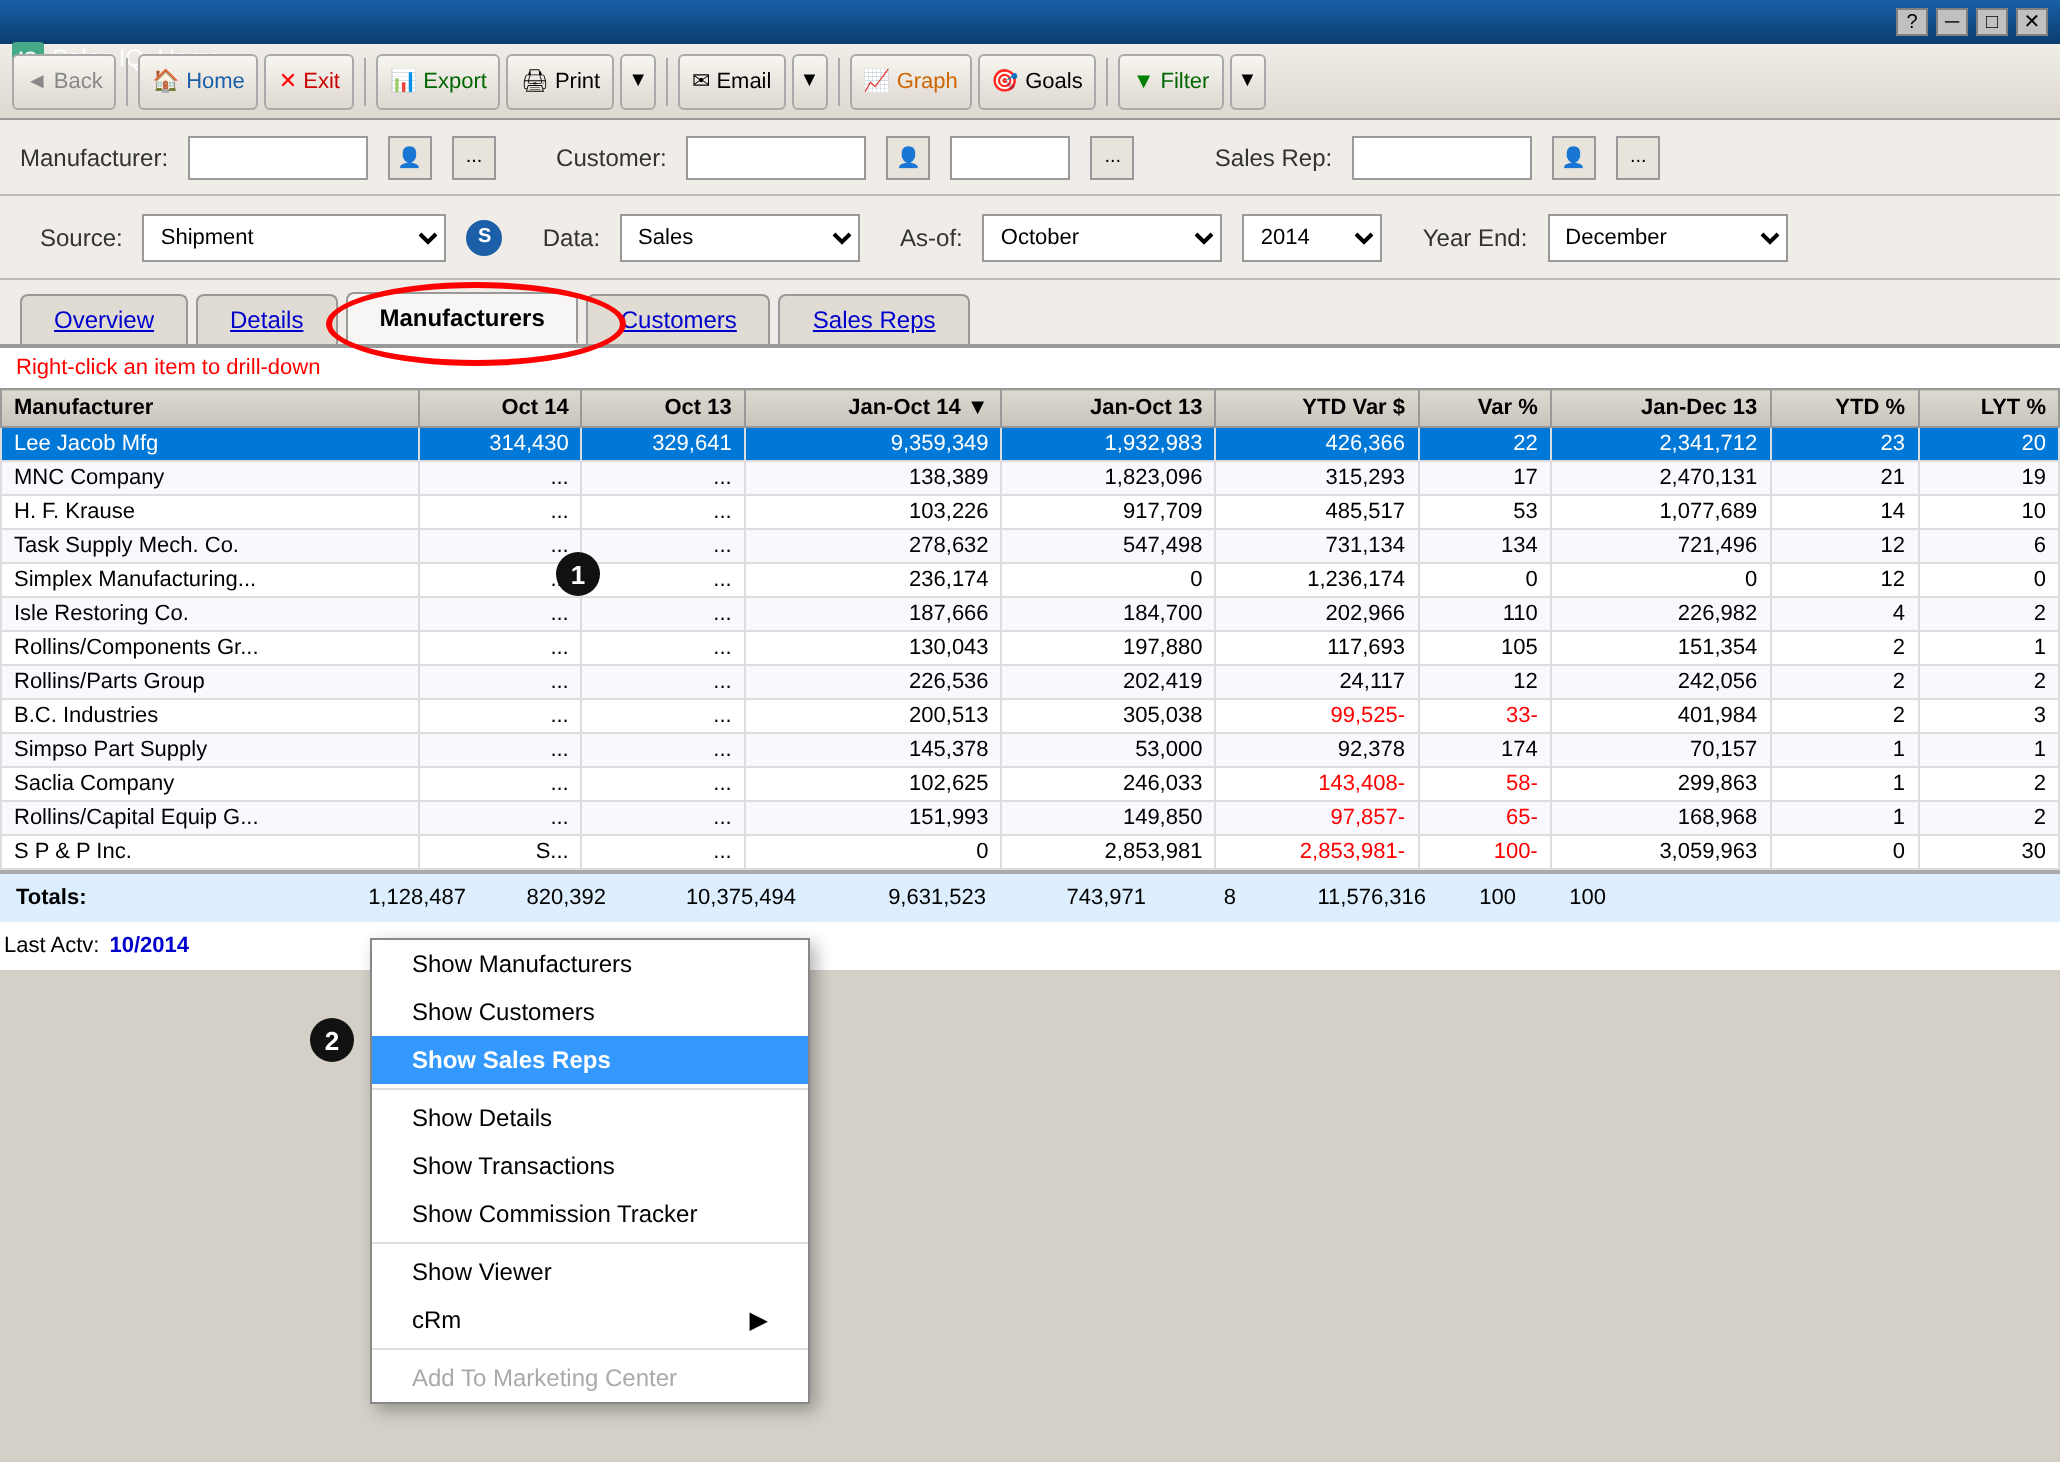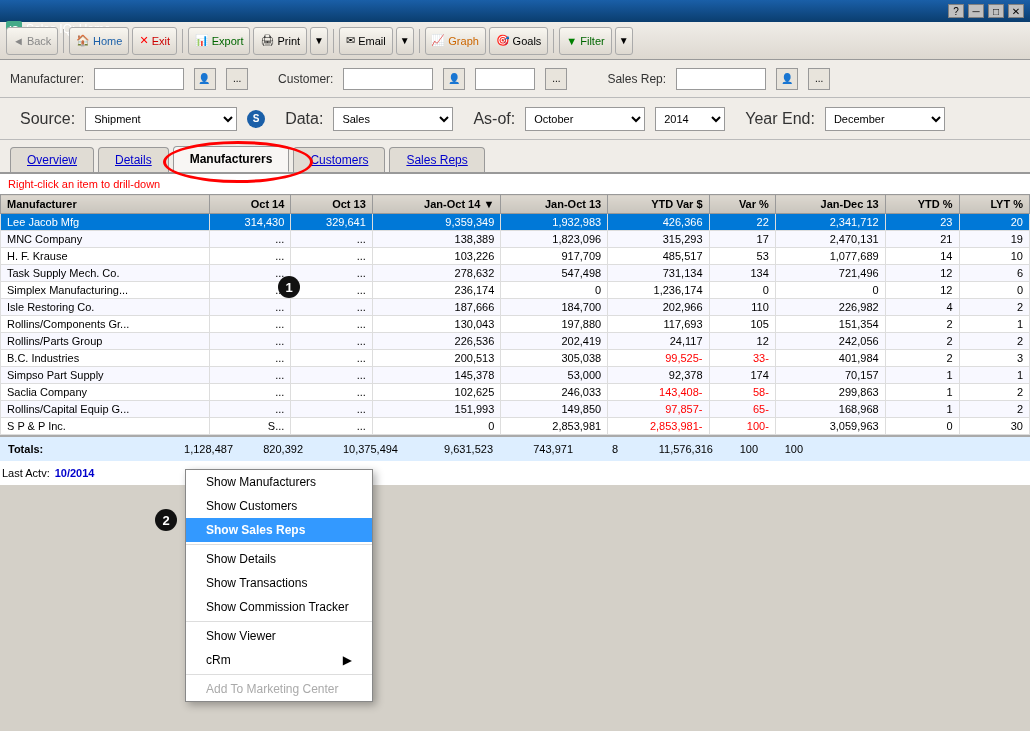--- a/index.html
+++ b/index.html
@@ -73,21 +73,21 @@
 
     .options-section {
       background: #f0ede8;
       border-bottom: 1px solid #bbb;
       padding: 6px 10px;
       display: flex;
       align-items: center;
       gap: 10px;
       height: 42px;
     }
-    .options-label { font-size: 16px; color: #333; }
+    .options-label { font-size: 12px; color: #333; }
     .options-select {
       border: 1px solid #999; background: white; height: 24px; padding: 2px 4px;
       font-size: 11px; cursor: pointer;
     }
     .options-select-wide { width: 152px; }
     .options-select-med { width: 120px; }
     .options-select-sm { width: 70px; }
     .s-badge {
       background: #1a5fa8; color: white; border-radius: 50%; width: 18px; height: 18px;
       display: flex; align-items: center; justify-content: center; font-size: 10px; font-weight: bold;
@@ -184,21 +184,21 @@
     }
 
     
     .context-menu {
       position: absolute;
       left: 185px;
       top: 295px;
       background: white;
       border: 1px solid #888;
       box-shadow: 3px 3px 8px rgba(0,0,0,0.3);
-      width: 188px;
+      width: 220px;
       z-index: 100;
       font-size: 12px;
     }
     .context-menu-item {
       padding: 5px 20px;
       cursor: pointer;
       display: flex;
       align-items: center;
       gap: 6px;
     }

